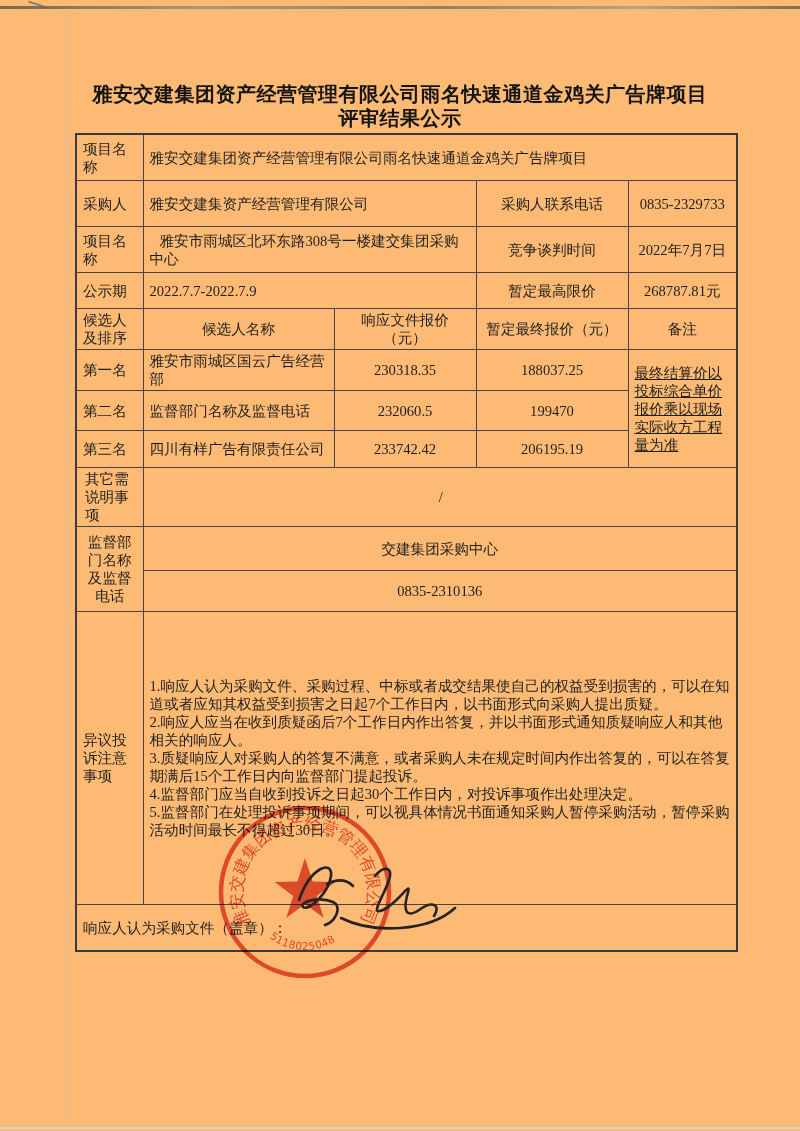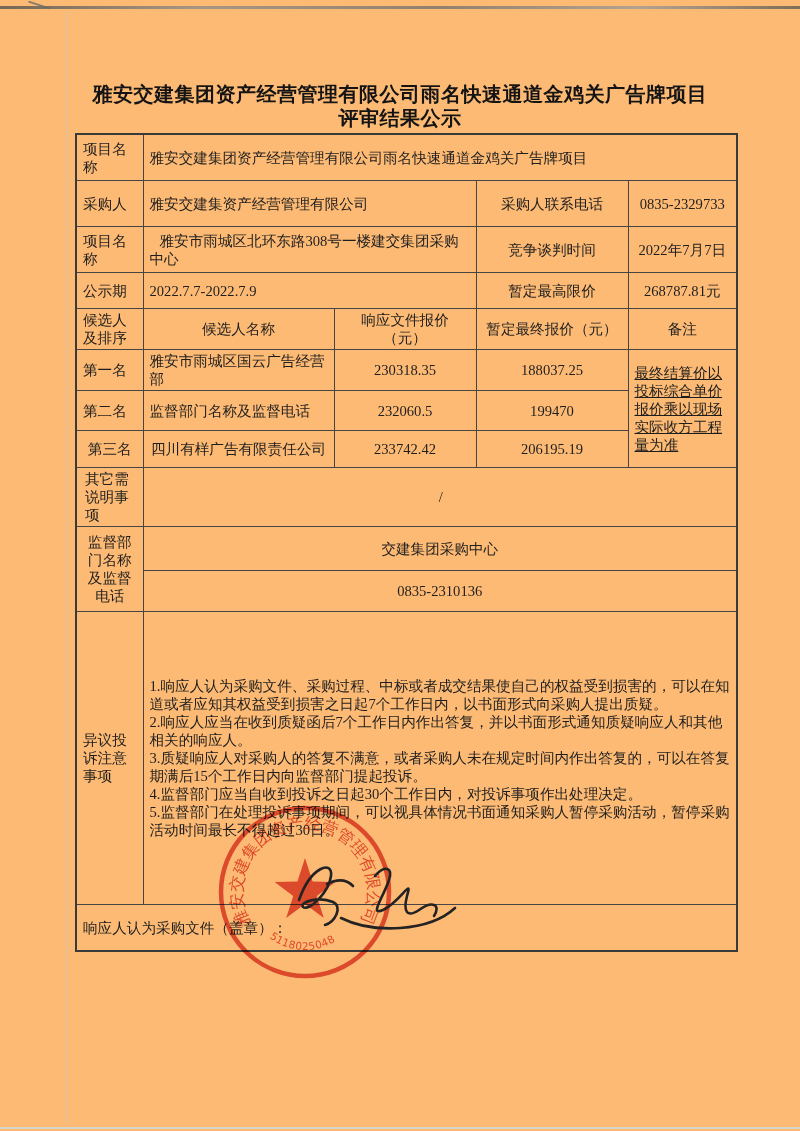--- a/index.html
+++ b/index.html
@@ -36,21 +36,21 @@
   td.clbl{text-align:center;padding:2px 2px;}
   td.indent1{text-indent:10px;line-height:17px;}
   td.obj{padding:2px 14px 2px 6px;line-height:21.5px;}
   td.remark{text-align:left;line-height:21px;padding:2px 4px;text-decoration:underline;}
   td.signrow{padding:2px 2px 2px 8px;border-bottom:2px solid #2b2b2b;}
   tr.h45 td{height:41px;} tr.h45b td{height:41px;margin-left:48px;}
   tr.h35 td{height:31px;}
   tr.h38 td{height:34px;}
   tr.h40 td{height:36px;}
   tr.h39 td{height:35px;}
-  tr.h36 td{height:32px;text-align:center;}
+  tr.h36 td{height:32px;}
   tr.h44 td{height:40px;padding-left:8px;}
   tr.h43 td{height:39px;}
   tr.h41 td{height:36px;}
   tr.hbig td{height:288px;}
   
   .stamp{position:absolute;left:213px;top:800px;width:184px;height:184px;
     mix-blend-mode:multiply;opacity:.88;}
   
   .signature{position:absolute;left:283px;top:850px;width:180px;height:95px;}
 </style>

